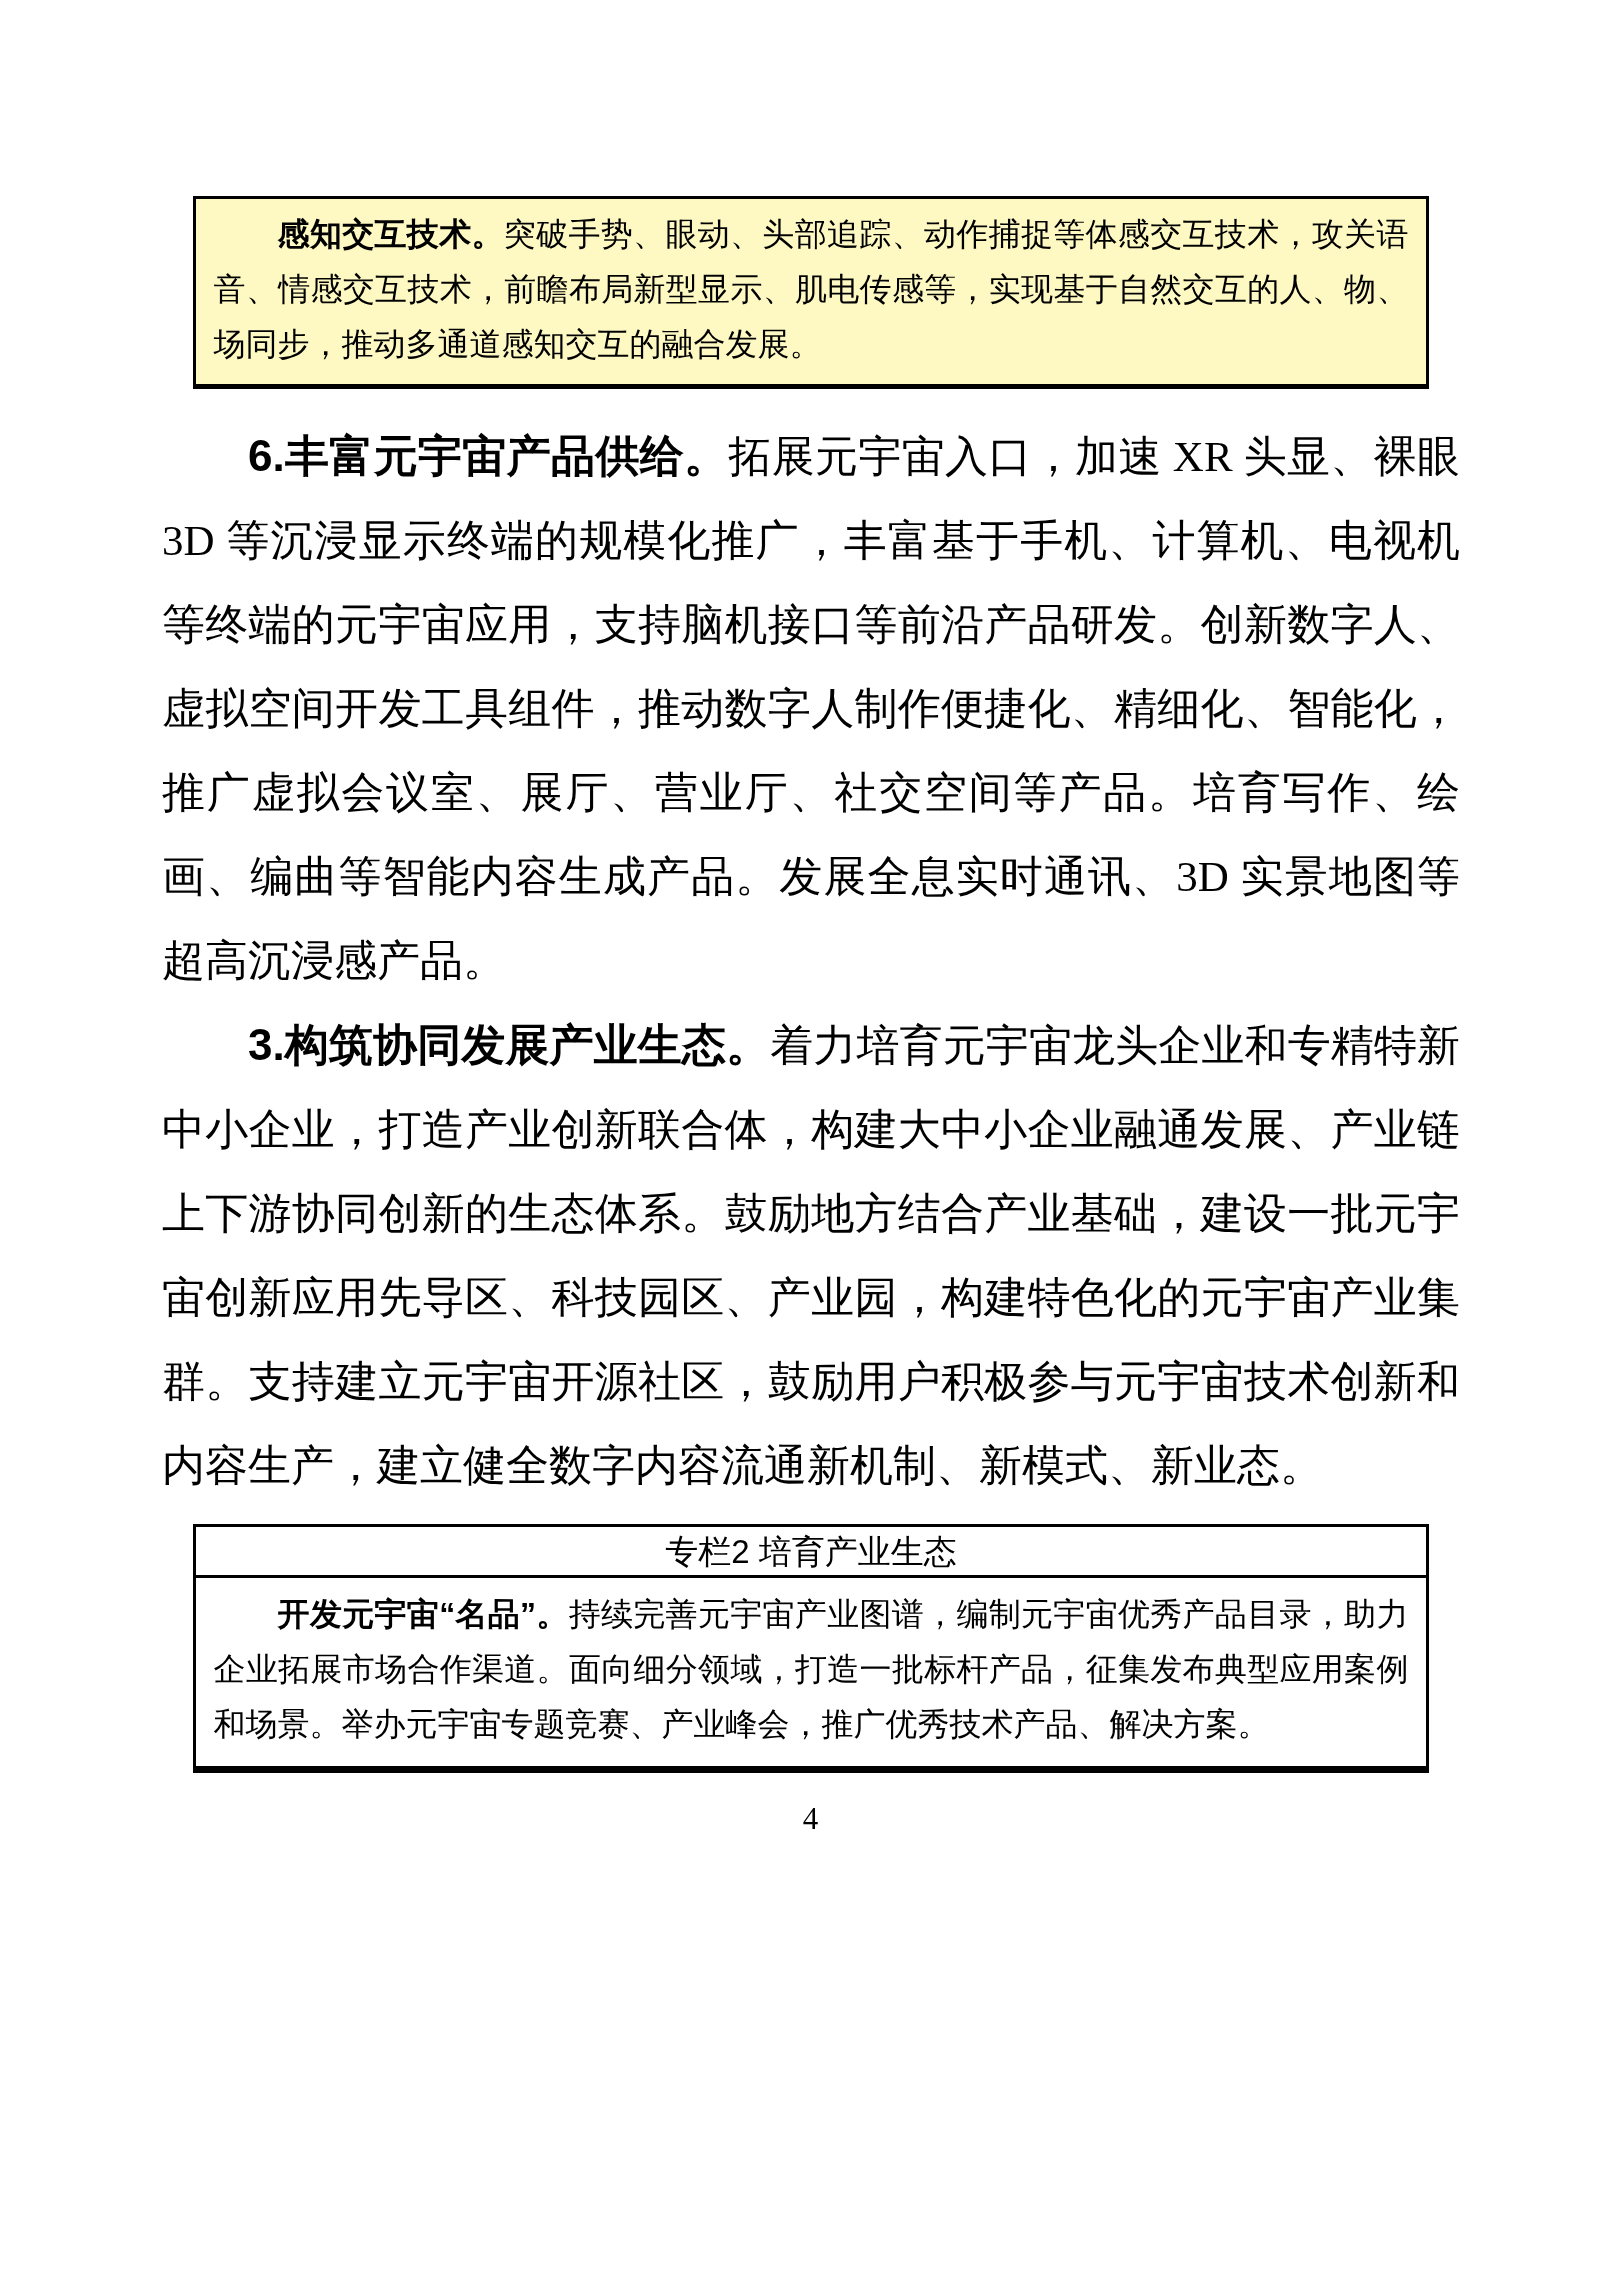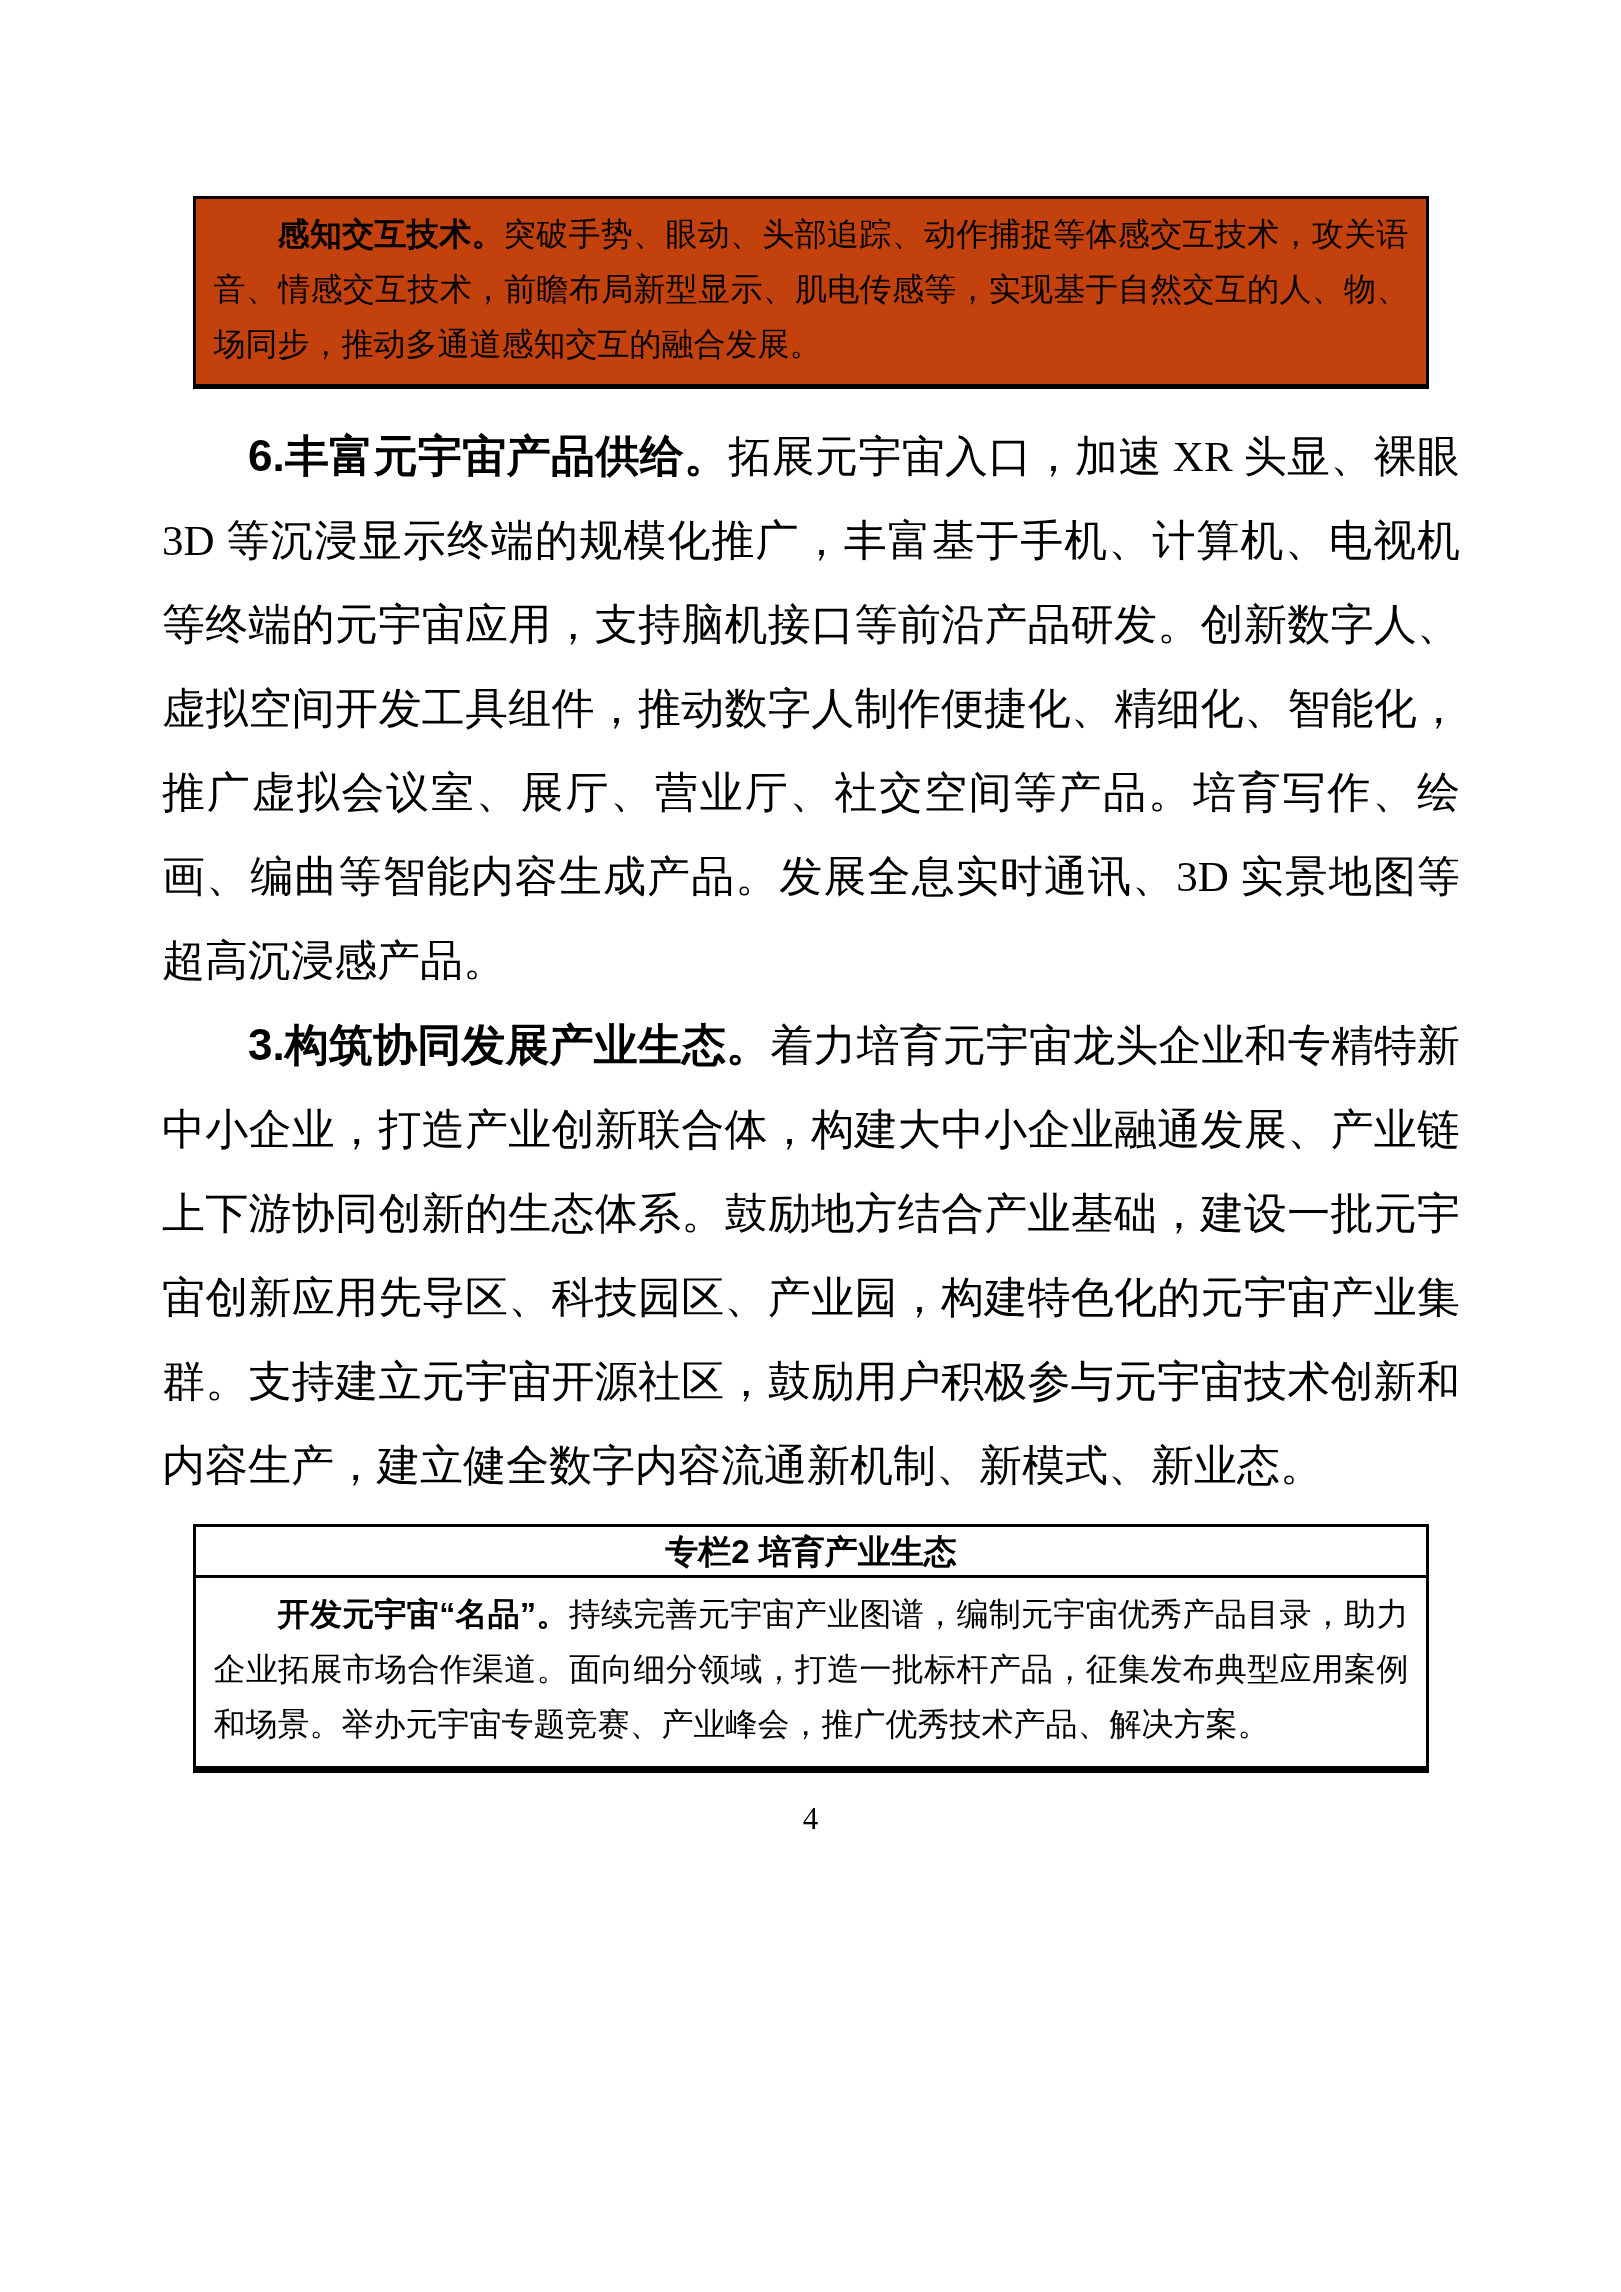--- a/index.html
+++ b/index.html
@@ -17,21 +17,21 @@
     inset: 0;
     padding-top: 196px;
     background: #ffffff;
   }
   
   .callout-box {
     margin: 0 192px 12px 193px;
     border: 3.9px solid #000000;
     border-bottom-width: 5.9px;
     padding: 7.8px 17.6px 11.8px 17.6px;
-    background: #c2410c;
+    background: #fef9c3;
   }
   .box-para {
     font-size: 32px;
     line-height: 55px;
     text-align: justify;
     text-indent: 2em;
     color: #000000;
   }
   .lead {
     font-weight: 700;
@@ -53,21 +53,21 @@
   }
   
   .column-box {
     margin: 15.7px 192px 0 193px;
     border: 3.9px solid #000000;
     border-bottom-width: 7.8px;
     background: #ffffff;
   }
   .column-header {
     text-align: center;
-    font-weight: 700;
+    font-weight: 400;
     font-family: "Liberation Sans", "DejaVu Sans", sans-serif;
     font-size: 33px;
     line-height: 43px;
     padding: 2.9px 0 2px 0;
     border-bottom: 3.9px solid #000000;
   }
   .column-content {
     padding: 9.8px 17.6px 13.7px 17.6px;
   }
   

